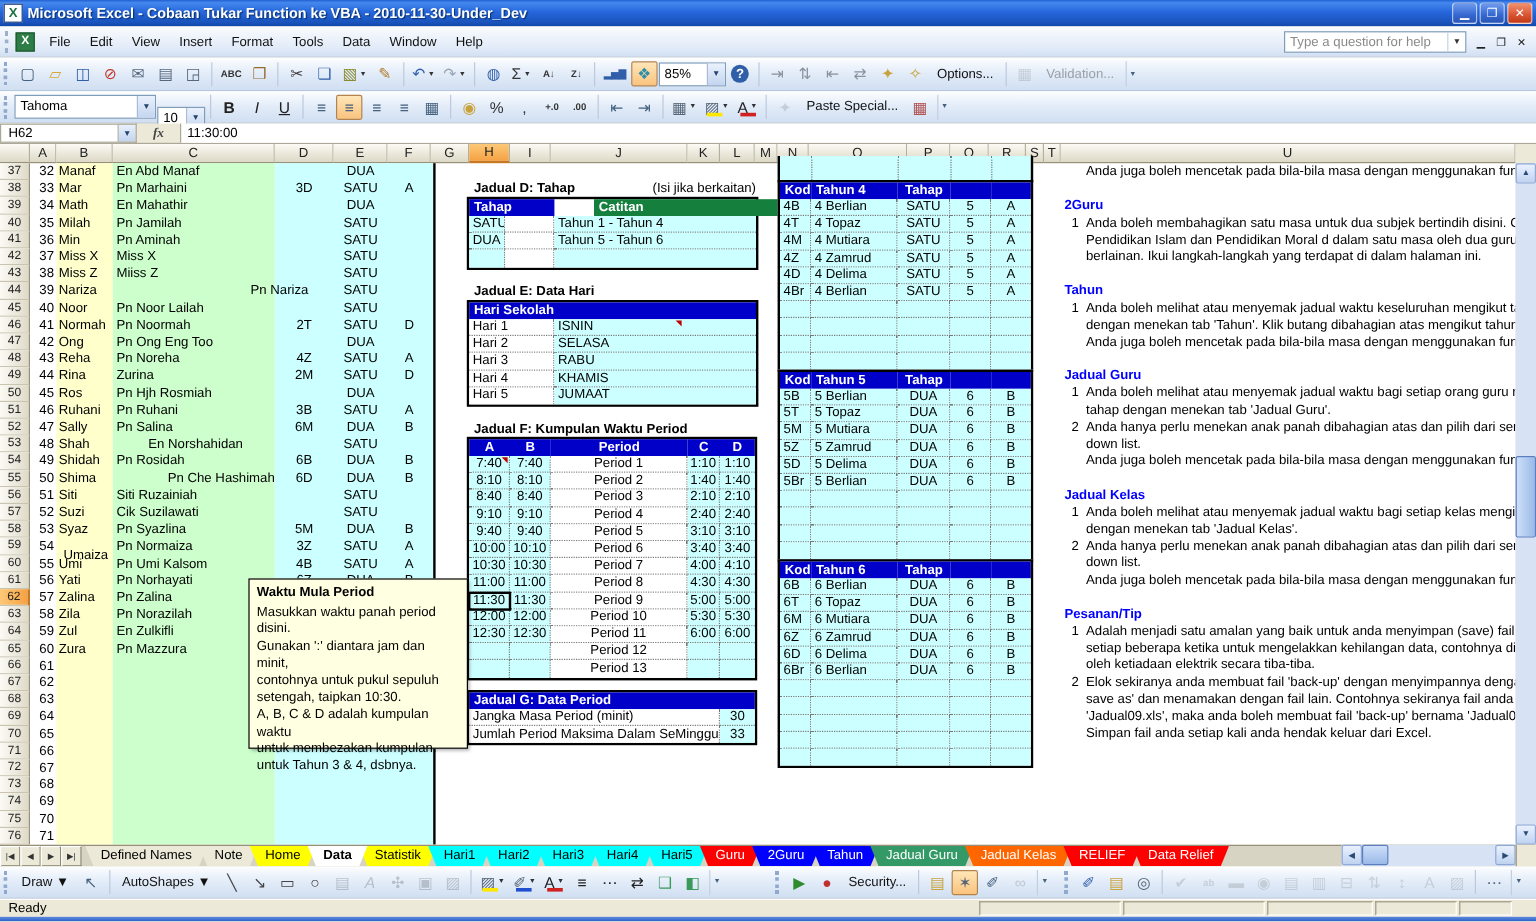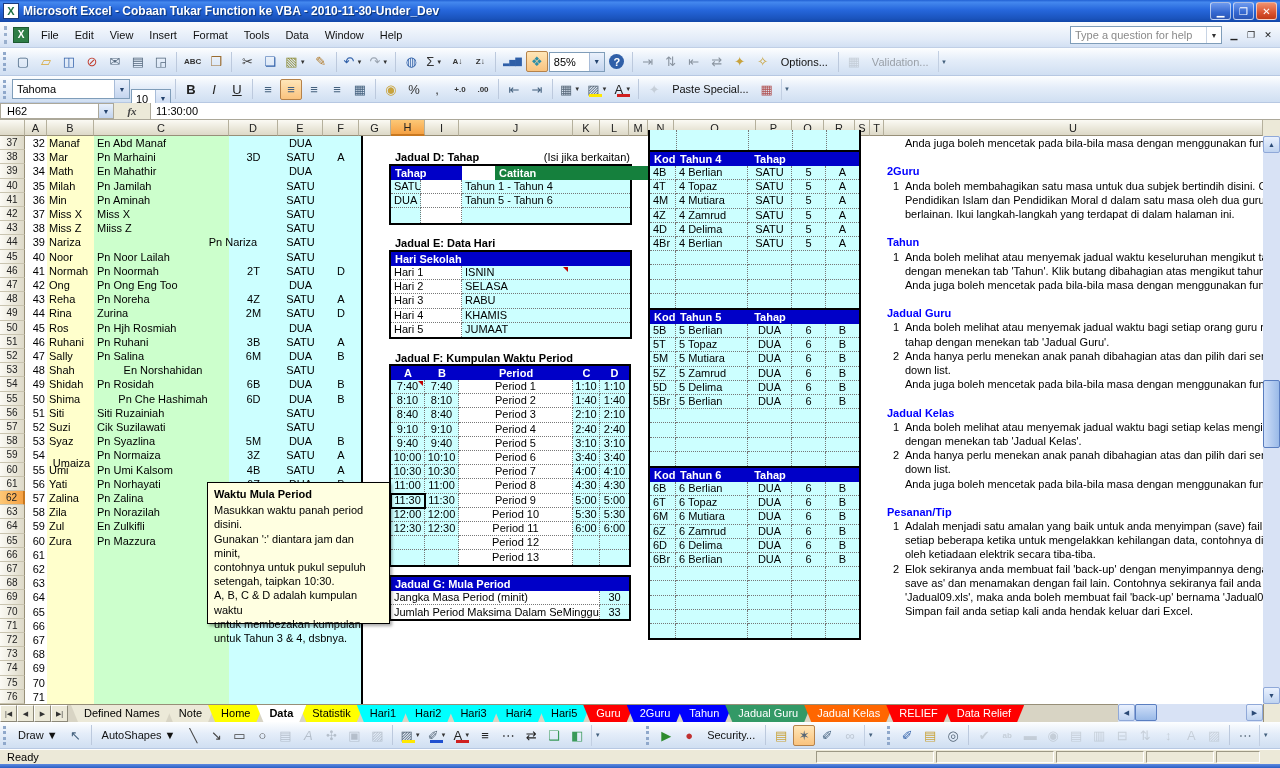--- a/index.html
+++ b/index.html
@@ -536,21 +536,21 @@
       <div class="tcelltxt" style="position: absolute; left: 97px; top: 243.2px; width: 132px; height: 14.2px; text-align: center;">En Norshahidan</div>
       <div class="tcelltxt" style="position: absolute; left: 278px; top: 243.2px; width: 45px; height: 14.2px; text-align: center;">SATU</div>
       <div class="tcelltxt" style="position: absolute; left: 25px; top: 257.4px; width: 20px; height: 14.2px; text-align: right;">49</div>
       <div class="tcelltxt" style="position: absolute; left: 49px; top: 257.4px; width: 45px; height: 14.2px; text-align: left;">Shidah</div>
       <div class="tcelltxt" style="position: absolute; left: 97px; top: 257.4px; width: 132px; height: 14.2px; text-align: left;">Pn Rosidah</div>
       <div class="tcelltxt" style="position: absolute; left: 229px; top: 257.4px; width: 49px; height: 14.2px; text-align: center;">6B</div>
       <div class="tcelltxt" style="position: absolute; left: 278px; top: 257.4px; width: 45px; height: 14.2px; text-align: center;">DUA</div>
       <div class="tcelltxt" style="position: absolute; left: 323px; top: 257.4px; width: 36px; height: 14.2px; text-align: center;">B</div>
       <div class="tcelltxt" style="position: absolute; left: 25px; top: 271.6px; width: 20px; height: 14.2px; text-align: right;">50</div>
       <div class="tcelltxt" style="position: absolute; left: 49px; top: 271.6px; width: 45px; height: 14.2px; text-align: left;">Shima</div>
-      <div class="tcelltxt" style="position: absolute; left: 97px; top: 271.6px; width: 132px; height: 14.2px; text-align: center;">Pn Che  Hashimah</div>
+      <div class="tcelltxt" style="position: absolute; left: 97px; top: 271.6px; width: 132px; height: 14.2px; text-align: right;">Pn Che  Hashimah</div>
       <div class="tcelltxt" style="position: absolute; left: 229px; top: 271.6px; width: 49px; height: 14.2px; text-align: center;">6D</div>
       <div class="tcelltxt" style="position: absolute; left: 278px; top: 271.6px; width: 45px; height: 14.2px; text-align: center;">DUA</div>
       <div class="tcelltxt" style="position: absolute; left: 323px; top: 271.6px; width: 36px; height: 14.2px; text-align: center;">B</div>
       <div class="tcelltxt" style="position: absolute; left: 25px; top: 285.8px; width: 20px; height: 14.2px; text-align: right;">51</div>
       <div class="tcelltxt" style="position: absolute; left: 49px; top: 285.8px; width: 45px; height: 14.2px; text-align: left;">Siti</div>
       <div class="tcelltxt" style="position: absolute; left: 97px; top: 285.8px; width: 132px; height: 14.2px; text-align: left;">Siti Ruzainiah</div>
       <div class="tcelltxt" style="position: absolute; left: 278px; top: 285.8px; width: 45px; height: 14.2px; text-align: center;">SATU</div>
       <div class="tcelltxt" style="position: absolute; left: 25px; top: 300px; width: 20px; height: 14.2px; text-align: right;">52</div>
       <div class="tcelltxt" style="position: absolute; left: 49px; top: 300px; width: 45px; height: 14.2px; text-align: left;">Suzi</div>
       <div class="tcelltxt" style="position: absolute; left: 97px; top: 300px; width: 132px; height: 14.2px; text-align: left;">Cik Suzilawati</div>
@@ -701,21 +701,21 @@
         <div class="xc dotB" style="position: absolute; left: 209px; top: 170.2px; width: 29px; height: 14.2px; background: rgb(204, 255, 255); justify-content: center;"></div>
         <div class="xc dotR" style="position: absolute; left: 0px; top: 184.4px; width: 34px; height: 14.2px; background: rgb(204, 255, 255); justify-content: center;"></div>
         <div class="xc dotR" style="position: absolute; left: 34px; top: 184.4px; width: 34px; height: 14.2px; background: rgb(204, 255, 255); justify-content: center;"></div>
         <div class="xc dotR" style="position: absolute; left: 68px; top: 184.4px; width: 114px; height: 14.2px; background: rgb(255, 255, 255); justify-content: center;">Period 13</div>
         <div class="xc dotR" style="position: absolute; left: 182px; top: 184.4px; width: 27px; height: 14.2px; background: rgb(204, 255, 255); justify-content: center;"></div>
         <div class="xc" style="position: absolute; left: 209px; top: 184.4px; width: 29px; height: 14.2px; background: rgb(204, 255, 255); justify-content: center;"></div>
       </div>
       <div class="redtri" style="position: absolute; left: 418px; top: 261px;"></div>
       <div class="selcell" style="position: absolute; left: 390px; top: 372.6px; width: 36px; height: 16px;"></div>
       <div class="xtable" style="position: absolute; left: 389px; top: 455px; width: 242px; height: 46.4px;">
-        <div class="xc th" style="position: absolute; left: 0px; top: 0px; width: 238px; height: 14px; background: rgb(0, 0, 200); justify-content: flex-start; padding-left: 4px;">Jadual G: Mula Period</div>
+        <div class="xc th" style="position: absolute; left: 0px; top: 0px; width: 238px; height: 14px; background: rgb(0, 0, 200); justify-content: flex-start; padding-left: 4px;">Jadual G: Data Period</div>
         <div class="xc dotR dotB" style="position: absolute; left: 0px; top: 14px; width: 209px; height: 14.2px; background: rgb(255, 255, 255); justify-content: flex-start; padding-left: 3px;">Jangka Masa Period (minit)</div>
         <div class="xc dotB" style="position: absolute; left: 209px; top: 14px; width: 29px; height: 14.2px; background: rgb(204, 255, 255); justify-content: center;">30</div>
         <div class="xc dotR" style="position: absolute; left: 0px; top: 28.2px; width: 209px; height: 14.2px; background: rgb(255, 255, 255); justify-content: flex-start; padding-left: 3px;">Jumlah Period Maksima Dalam SeMinggu</div>
         <div class="xc" style="position: absolute; left: 209px; top: 28.2px; width: 29px; height: 14.2px; background: rgb(204, 255, 255); justify-content: center;">33</div>
       </div>
       <div class="xtable" style="position: absolute; left: 648px; top: 10px; width: 213px; height: 22px; border-top: none; background: rgb(204, 255, 255);">
         <div style="position: absolute; left: 26px; top: 0px; width: 1px; height: 20px; border-right: 1px dotted rgb(119, 119, 119);"></div>
         <div style="position: absolute; left: 98px; top: 0px; width: 1px; height: 20px; border-right: 1px dotted rgb(119, 119, 119);"></div>
         <div style="position: absolute; left: 142px; top: 0px; width: 1px; height: 20px; border-right: 1px dotted rgb(119, 119, 119);"></div>
         <div style="position: absolute; left: 176px; top: 0px; width: 1px; height: 20px; border-right: 1px dotted rgb(119, 119, 119);"></div>

